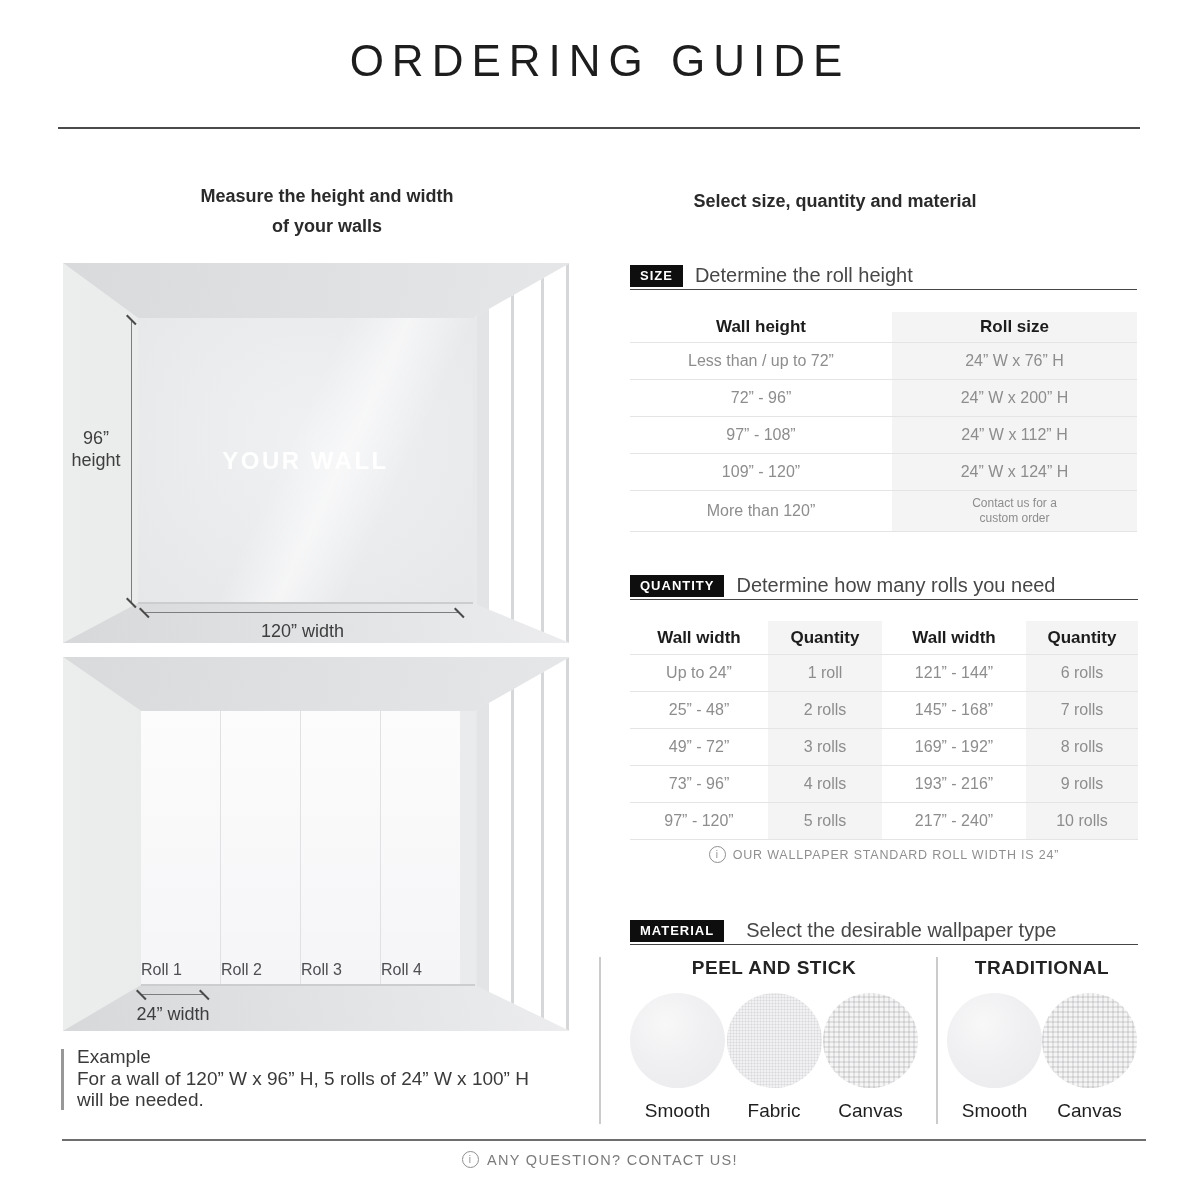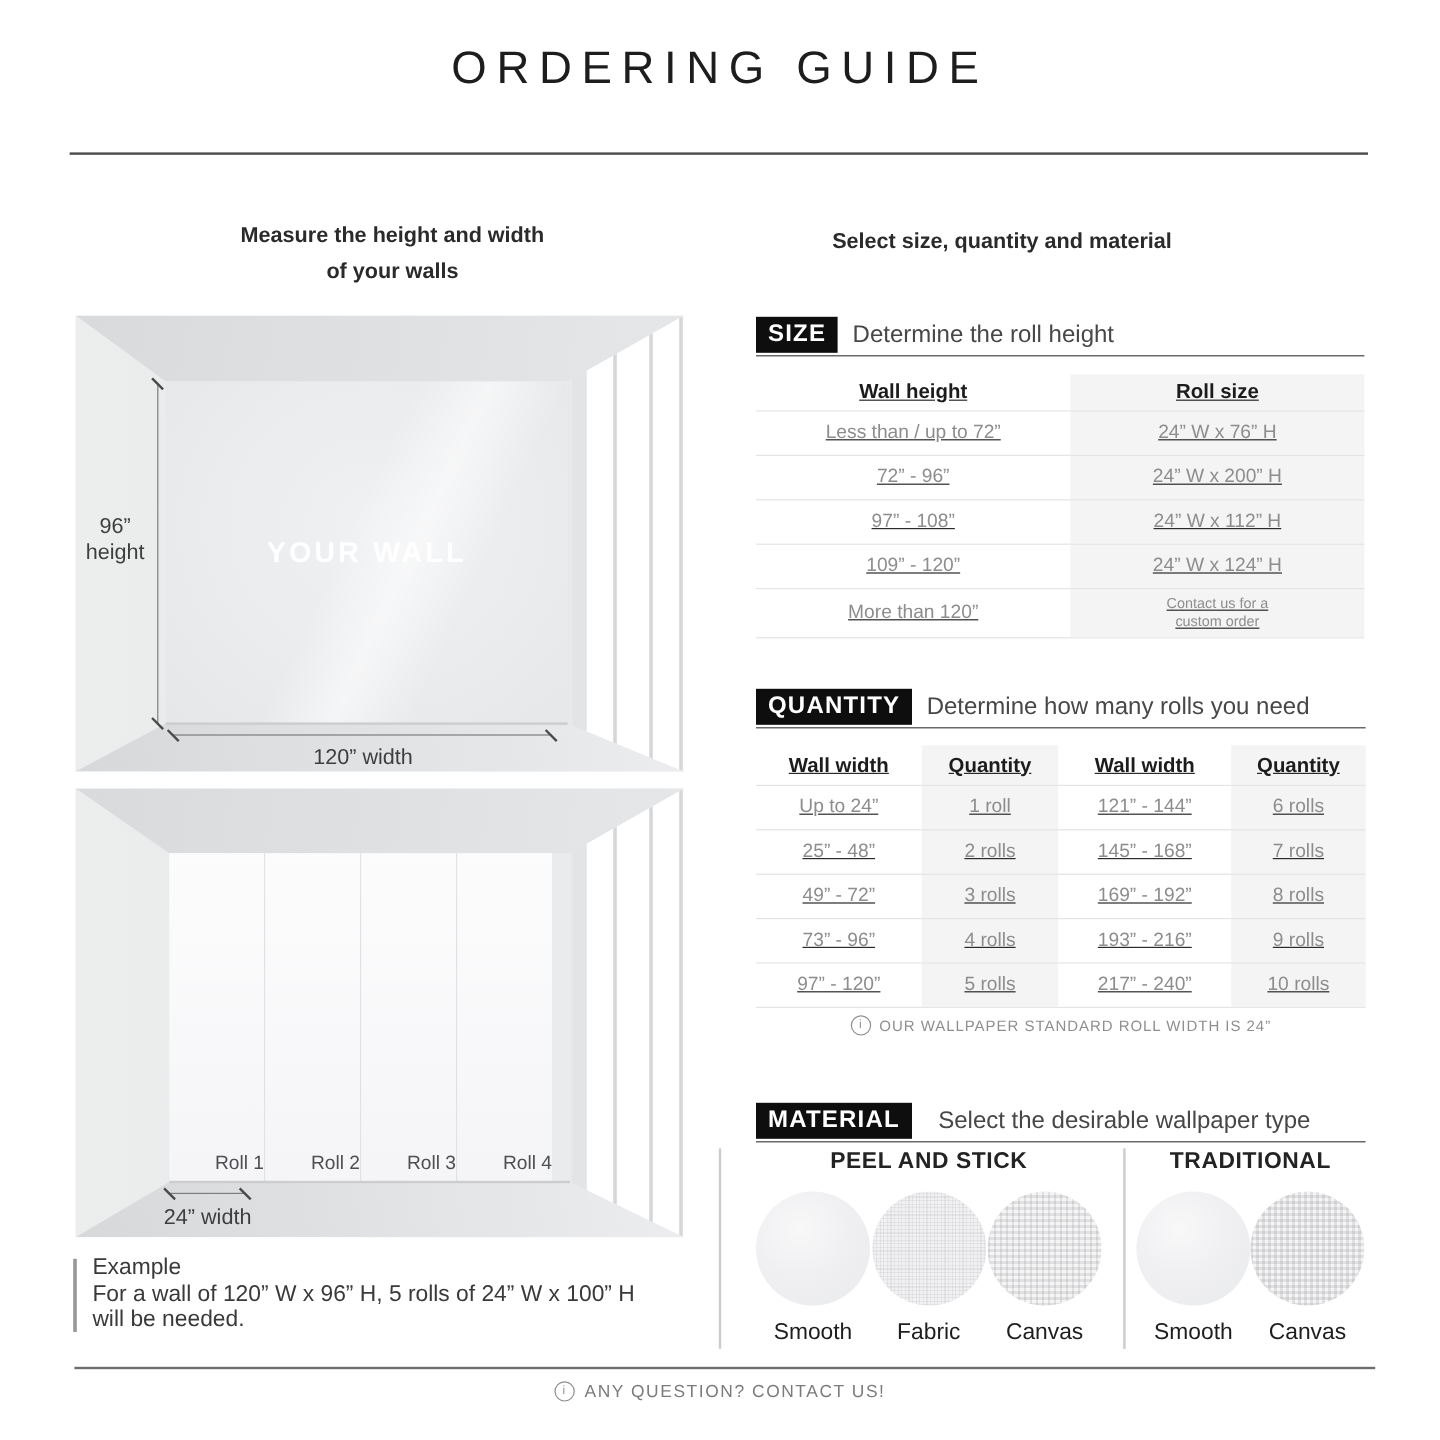--- a/index.html
+++ b/index.html
@@ -5,21 +5,21 @@
   html,body{margin:0;padding:0;}
   body{
     width:1200px;height:1200px;position:relative;background:#ffffff;
     font-family:"Liberation Sans", sans-serif;color:#2a2a2a;overflow:hidden;
   }
   .abs{position:absolute;}
 
   
   .page-title{
     left:0;top:36px;width:1200px;text-align:center;
-    font-size:38px;font-weight:400;letter-spacing:8px;color:#1d1d1d;
+    font-size:44px;font-weight:400;letter-spacing:8px;color:#1d1d1d;
   }
   .top-rule{left:58px;top:127px;width:1082px;height:2px;background:#4b4b4b;}
 
   
   .col-heading{font-size:18px;font-weight:600;color:#2a2a2a;text-align:center;line-height:30px;}
   .left-heading{left:80px;top:181px;width:494px;}
   .right-heading{left:630px;top:186px;width:410px;}
 
   
   .room{overflow:hidden;background:#eaebed;}
@@ -47,40 +47,40 @@
     background:linear-gradient(115deg,transparent 45%,rgba(255,255,255,.55) 58%,transparent 72%);}
   .wall-shadowline{height:2px;background:#cbcdcf;}
   .r1-shadow{left:75px;top:339px;width:335px;}
   .r2-shadow{left:78px;top:327px;width:334px;}
   .wall-text{left:75px;top:55px;width:335px;height:285px;display:flex;align-items:center;justify-content:center;
     font-size:24px;font-weight:700;letter-spacing:2.5px;color:rgba(255,255,255,.95);}
 
   .panels{left:78px;top:54px;width:319px;height:274px;display:flex;}
   .panel{flex:1;position:relative;background:linear-gradient(180deg,#fcfcfd,#f5f5f7);border-right:1px solid #e0e1e3;}
   .panel:last-child{border-right:none;}
-  .roll-label{position:absolute;left:0;right:0;bottom:6px;text-align:right;font-size:16px;color:#4e4f53;}
+  .roll-label{position:absolute;left:0;right:0;bottom:6px;text-align:left;font-size:16px;color:#4e4f53;}
 
   .dim-line{background:#7d7d7d;}
   .tick{position:absolute;width:13px;height:1.5px;background:#4a4a4a;transform:rotate(45deg);}
   .dim-label{font-size:18px;color:#3e3e3e;text-align:center;line-height:22px;}
 
   
   .example-bar{left:61px;top:1049px;width:3px;height:61px;background:#989898;}
   .example-text{left:77px;top:1046px;width:480px;font-size:19px;line-height:21.5px;color:#3a3a3a;}
 
   
   .section-head{display:flex;align-items:center;gap:12px;border-bottom:1.5px solid #454545;padding-bottom:2px;box-sizing:border-box;}
-  .badge{background:#0e0e0e;color:#ffffff;font-size:20px;font-weight:700;letter-spacing:1px;padding:3px 10px 4px;}
+  .badge{background:#0e0e0e;color:#ffffff;font-size:13px;font-weight:700;letter-spacing:1px;padding:3px 10px 4px;}
   .section-sub{font-size:20px;color:#474747;}
   .size-head{left:630px;top:264px;width:507px;}
   .quantity-head{left:630px;top:574px;width:508px;}
   .material-head{left:630px;top:919px;width:508px;gap:22px;}
 
   
-  .tbl{border-bottom:1px solid #e4e4e5;text-decoration:underline;}
+  .tbl{border-bottom:1px solid #e4e4e5;}
   .size-tbl{left:630px;top:312px;width:507px;display:grid;grid-template-columns:262px 245px;}
   .qty-tbl{left:630px;top:621px;width:508px;display:grid;grid-template-columns:138px 114px 144px 112px;}
   .th,.td{display:flex;align-items:center;justify-content:center;text-align:center;}
   .th{height:30px;font-size:17px;font-weight:700;color:#1c1c1c;}
   .qty-tbl .th{height:33px;}
   .td{height:36px;font-size:16px;color:#8d8d8d;border-top:1px solid #e4e4e5;}
   .td.tall{height:40px;}
   .band{background:#f4f4f5;}
   .small-cell{font-size:12px;line-height:15px;max-width:125px;}
 

